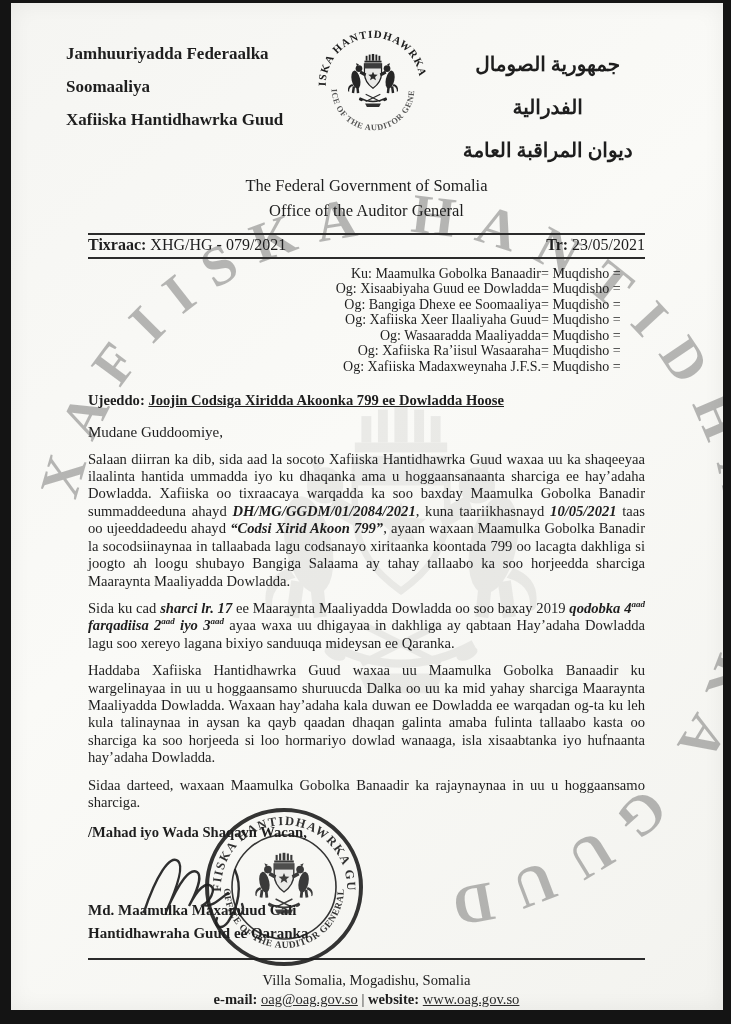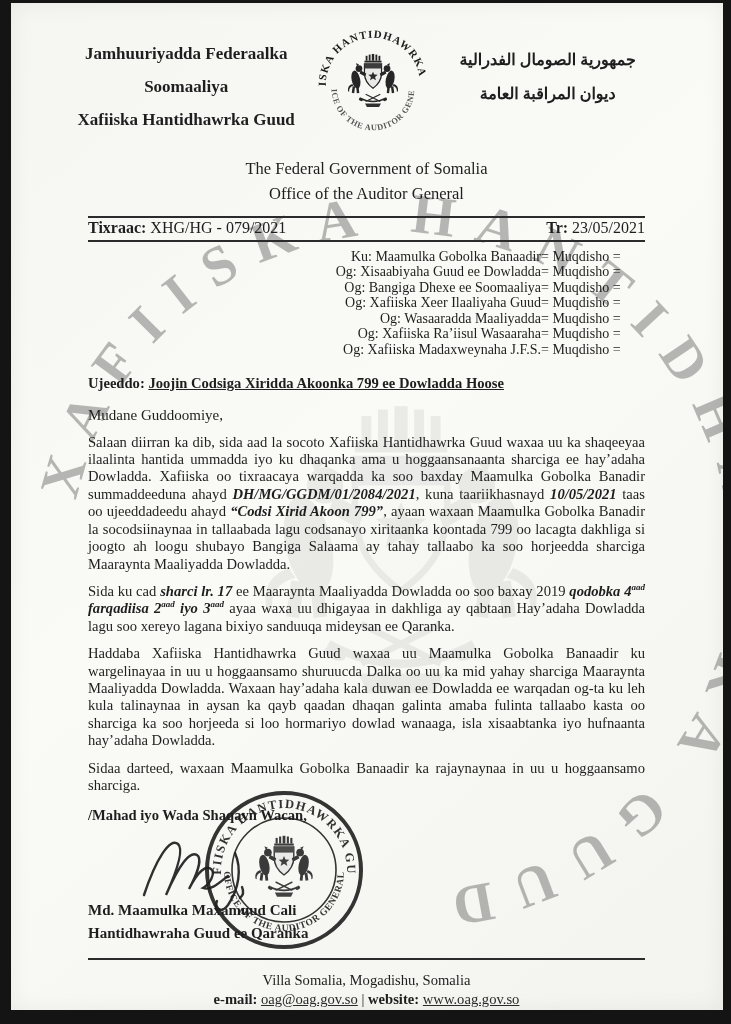--- a/index.html
+++ b/index.html
@@ -16,23 +16,23 @@
   }
   .watermark{position:absolute;left:0;top:0;pointer-events:none;}
   .content{
     position:relative;z-index:1;
     padding:24px 78px 0 77px;
     height:100%;box-sizing:border-box;
     display:flex;flex-direction:column;
   }
   
   .header{display:flex;align-items:flex-start;margin-left:-22px;margin-right:-10px;}
-  .h-left{flex:1.12;text-align:center;font-weight:bold;font-size:17px;line-height:1.95;padding-top:10px;}
+  .h-left{flex:1.12;font-weight:bold;font-size:17px;line-height:1.95;padding-top:10px;}
   .h-seal{width:126px;flex:none;margin:-8px 4px 0 4px;}
-  .h-right{flex:1;text-align:center;font-weight:bold;font-size:16px;line-height:2.15;padding-top:16px;direction:rtl;}
+  .h-right{flex:1;text-align:center;font-weight:bold;font-size:20px;line-height:2.15;padding-top:16px;direction:rtl;}
   .title{text-align:center;font-weight:normal;font-size:16.5px;line-height:1.5;margin-top:2px;}
   
   .refbar{
     display:flex;justify-content:space-between;align-items:center;
     border-top:2px solid #2b2b2b;border-bottom:2px solid #2b2b2b;
     margin-top:9px;padding:1px 0 3px;font-size:16px;
   }
   .refbar .lbl{font-weight:bold;}
   
   .recipients{margin-top:7px;font-size:14px;}

